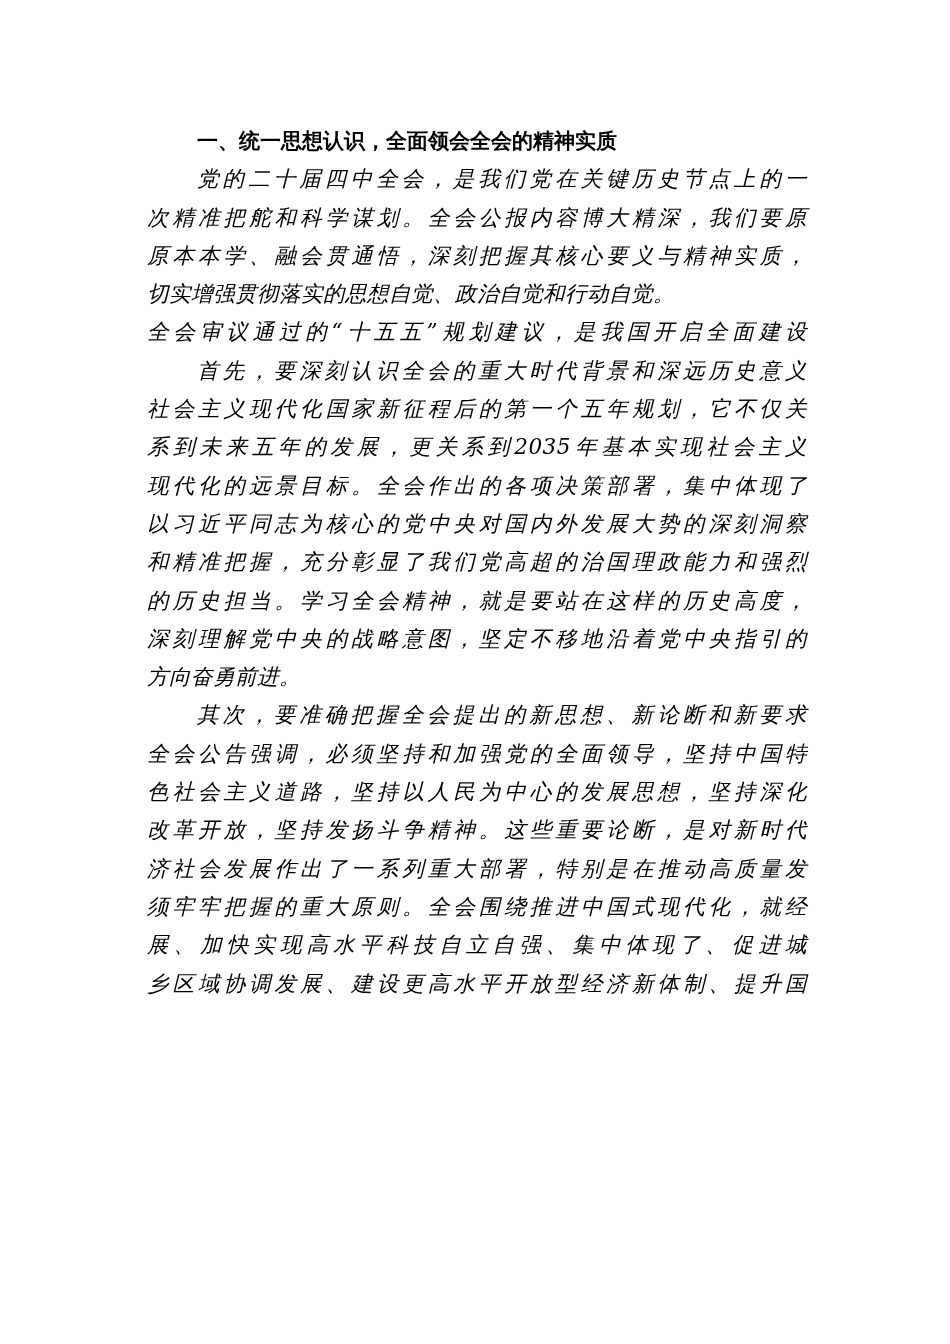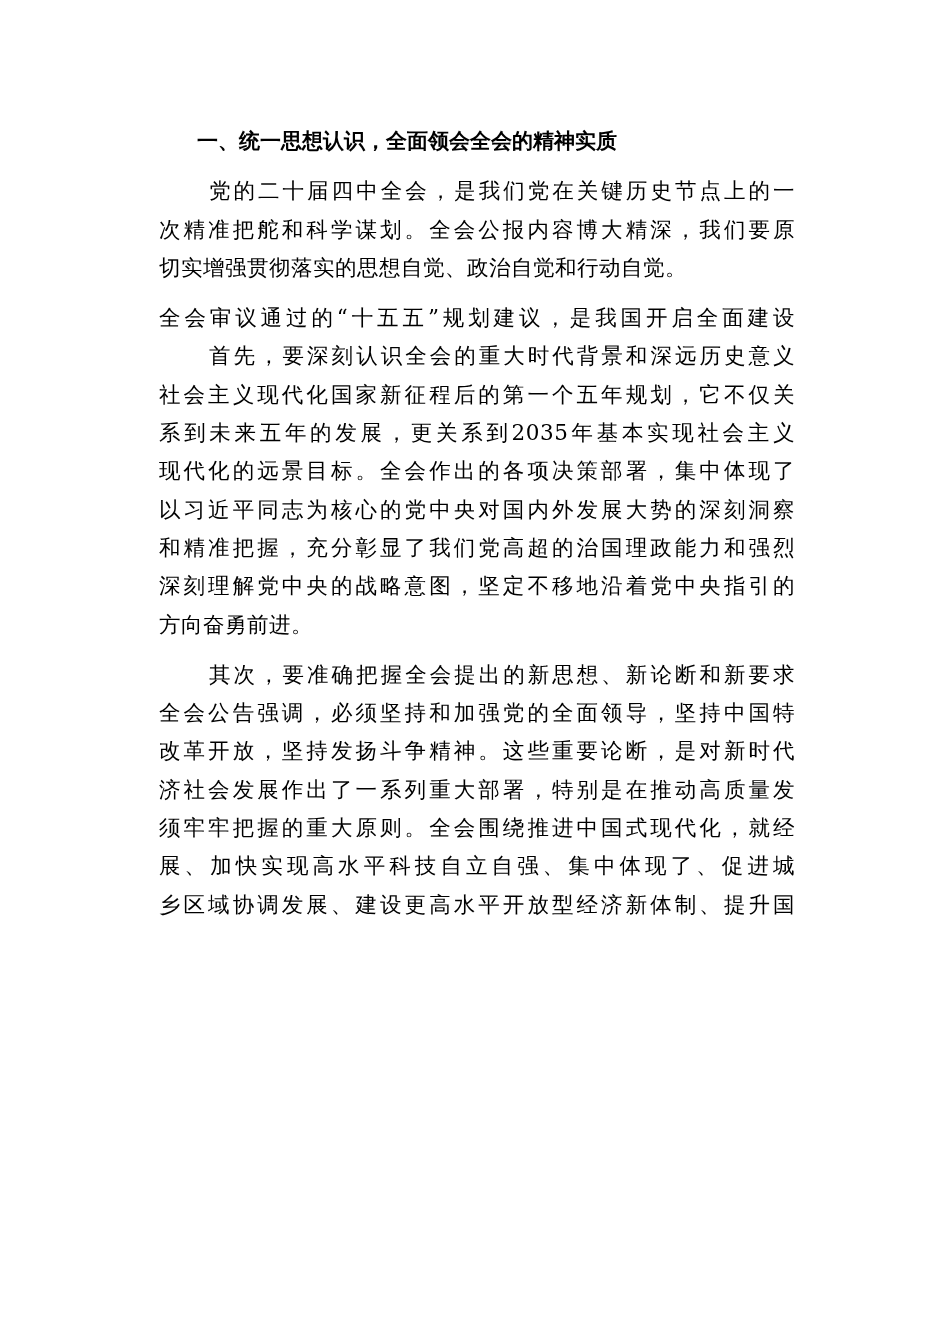--- a/index.html
+++ b/index.html
@@ -45,52 +45,56 @@
     padding-left: 50px;
   }
   .heading {
     font-family: "DejaVu Sans", "Liberation Sans", sans-serif;
     font-weight: bold;
     font-size: 21px;
     text-align-last: left;
     letter-spacing: 0;
   }
   .para {
-    margin: 12px;
+    margin: 0;
+    font-style: italic;
   }
 </style>
 </head>
 <body>
 
 <div class="page">
   <div class="content">
 
     <div class="line heading" style="padding-left:50px;">一、统一思想认识，全面领会全会的精神实质</div>
 
     <div class="para">
       <div class="line indent">党的二十届四中全会，是我们党在关键历史节点上的一</div>
       <div class="line">次精准把舵和科学谋划。全会公报内容博大精深，我们要原</div>
+      <div class="line">原本本学、融会贯通悟，深刻把握其核心要义与精神实质，</div>
       <div class="line last">切实增强贯彻落实的思想自觉、政治自觉和行动自觉。</div>
     </div>
 
     <div class="para">
       <div class="line">全会审议通过的“十五五”规划建议，是我国开启全面建设</div>
       <div class="line indent">首先，要深刻认识全会的重大时代背景和深远历史意义</div>
       <div class="line">社会主义现代化国家新征程后的第一个五年规划，它不仅关</div>
       <div class="line">系到未来五年的发展，更关系到2035年基本实现社会主义</div>
       <div class="line">现代化的远景目标。全会作出的各项决策部署，集中体现了</div>
       <div class="line">以习近平同志为核心的党中央对国内外发展大势的深刻洞察</div>
       <div class="line">和精准把握，充分彰显了我们党高超的治国理政能力和强烈</div>
+      <div class="line">的历史担当。学习全会精神，就是要站在这样的历史高度，</div>
       <div class="line">深刻理解党中央的战略意图，坚定不移地沿着党中央指引的</div>
       <div class="line last">方向奋勇前进。</div>
     </div>
 
     <div class="para">
       <div class="line indent">其次，要准确把握全会提出的新思想、新论断和新要求</div>
       <div class="line">全会公告强调，必须坚持和加强党的全面领导，坚持中国特</div>
+      <div class="line">色社会主义道路，坚持以人民为中心的发展思想，坚持深化</div>
       <div class="line">改革开放，坚持发扬斗争精神。这些重要论断，是对新时代</div>
       <div class="line">济社会发展作出了一系列重大部署，特别是在推动高质量发</div>
       <div class="line">须牢牢把握的重大原则。全会围绕推进中国式现代化，就经</div>
       <div class="line">展、加快实现高水平科技自立自强、集中体现了、促进城</div>
       <div class="line">乡区域协调发展、建设更高水平开放型经济新体制、提升国</div>
     </div>
 
   </div>
 </div>
 

